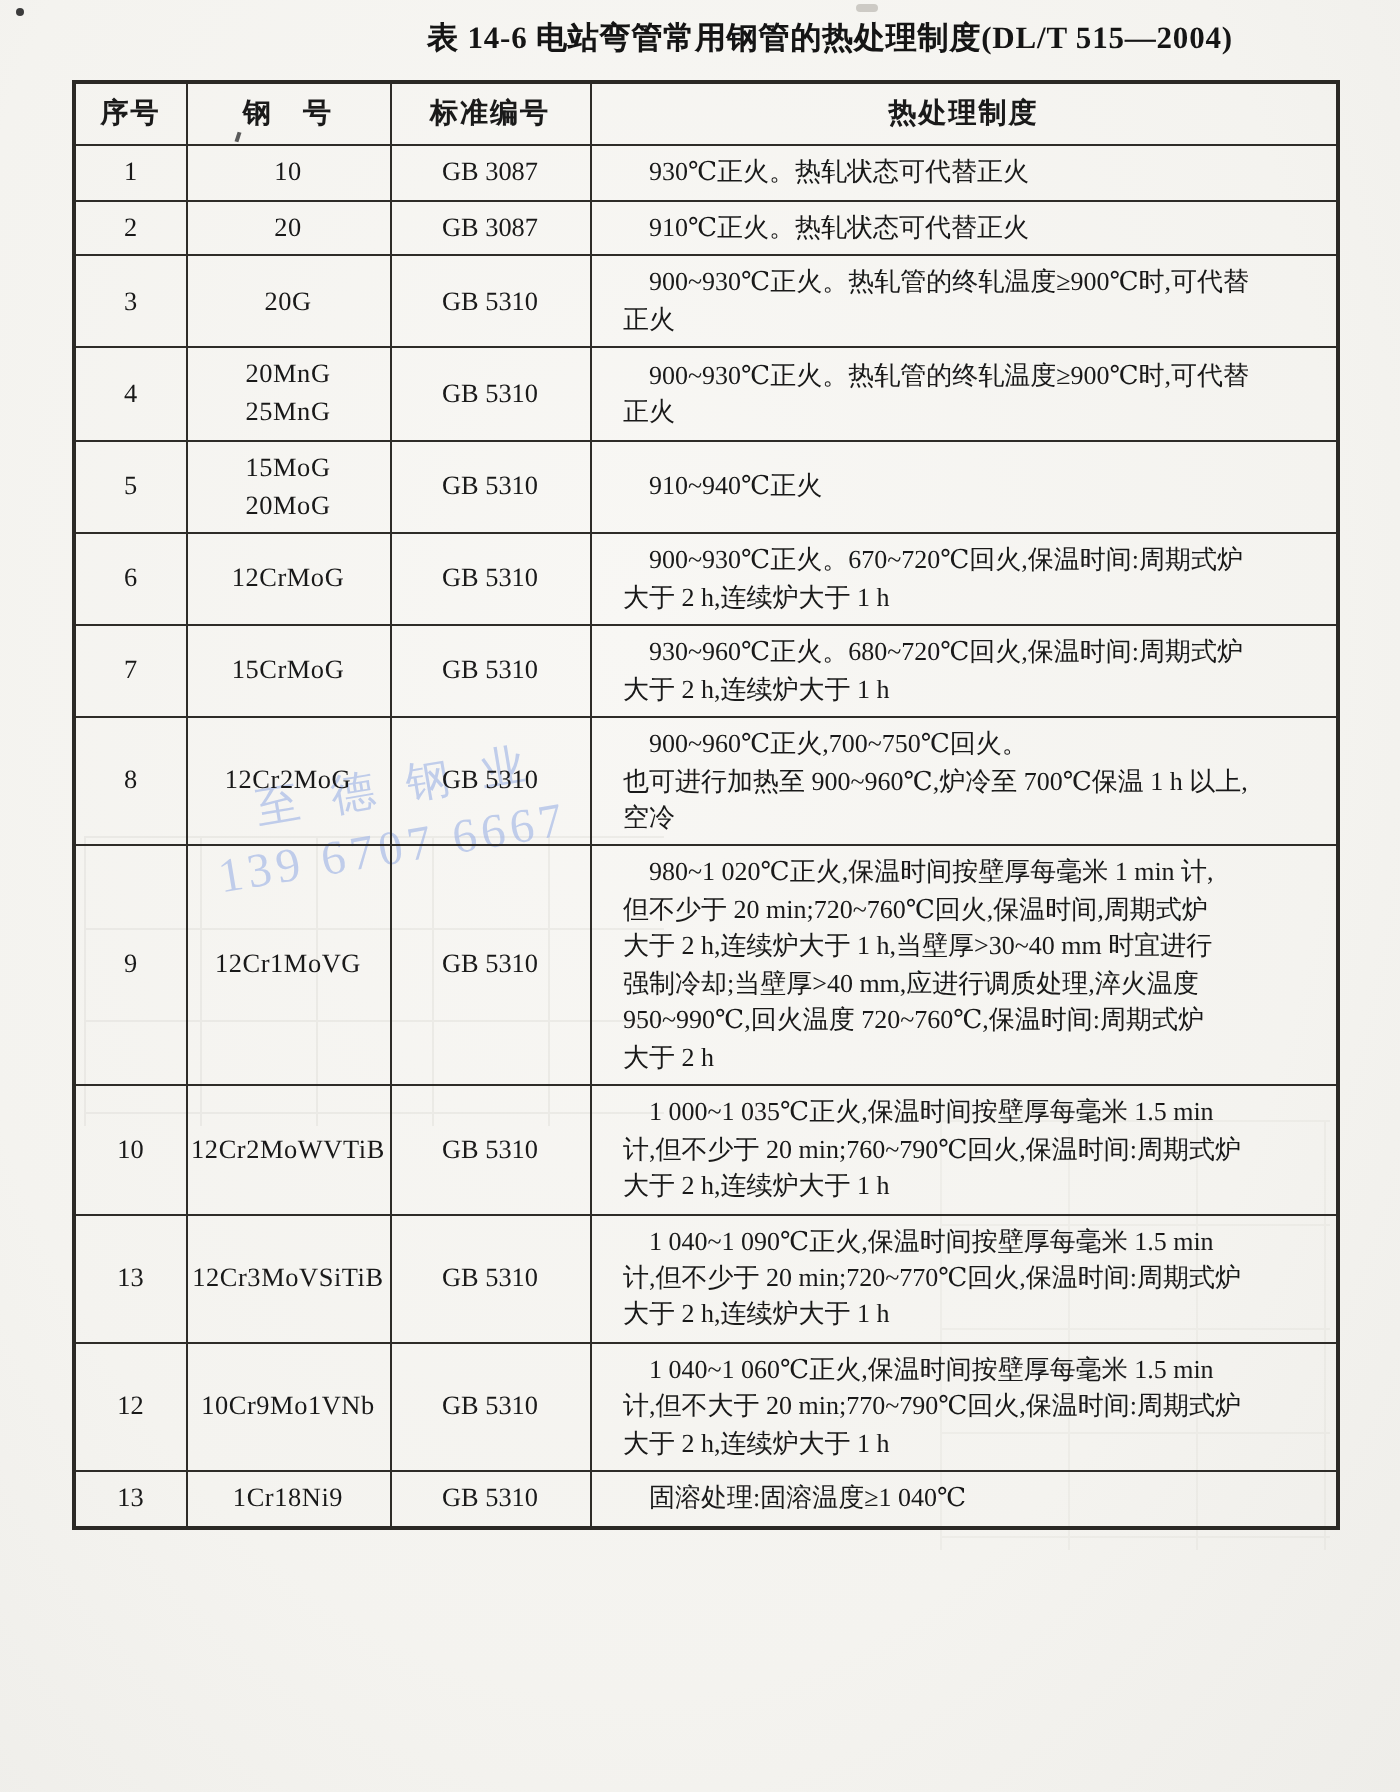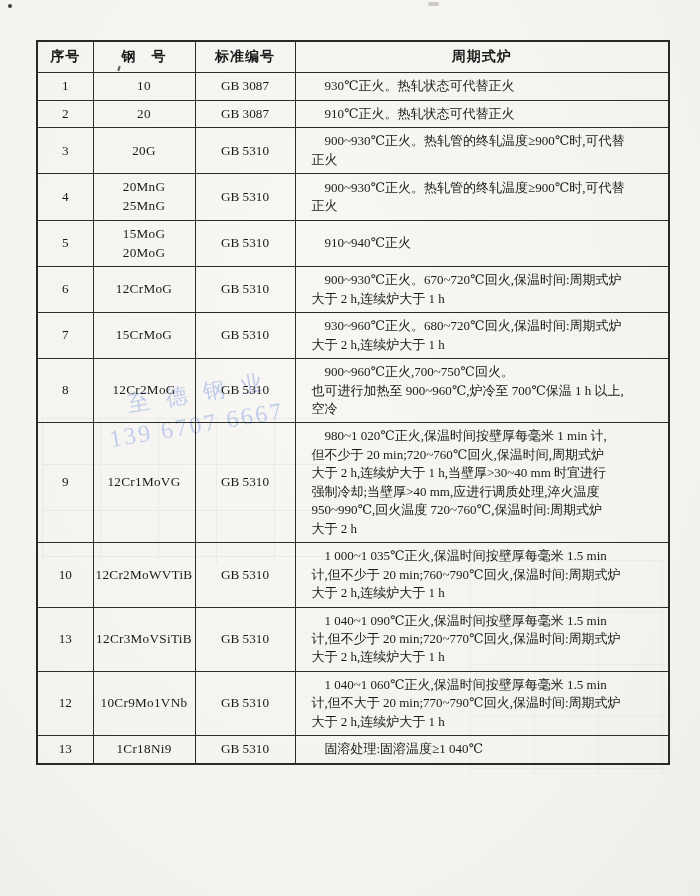--- a/index.html
+++ b/index.html
@@ -75,39 +75,40 @@
 <body>
 
 <div class="page">
 
   <div class="ghost ghost1"></div>
   <div class="ghost ghost2"></div>
   <div class="speck speck1"></div>
   <div class="speck speck2"></div>
   <div class="speck speck3"></div>
 
+  <div class="doc-title">表 14-6  电站弯管常用钢管的热处理制度(DL/T 515—2004)</div>
 
   <div class="watermark" style="color: rgb(159, 180, 230);">
     <div class="wm-line1">至德钢业</div>
     <div class="wm-line2">139 6707 6667</div>
   </div>
 
   <table class="ht-table">
     <colgroup>
       <col style="width:56px">
       <col style="width:102px">
       <col style="width:100px">
       <col style="width:374px">
     </colgroup>
     <thead>
       <tr>
         <th>序号</th>
         <th>钢　号</th>
         <th>标准编号</th>
-        <th>周期式炉</th>
+        <th>热处理制度</th>
       </tr>
     </thead>
     <tbody id="rows">
         <tr>
           <td class="c-no">1</td>
           <td class="c-grade">10</td>
           <td class="c-std">GB 3087</td>
           <td class="c-treat">930℃正火。热轧状态可代替正火</td>
         </tr>
         <tr>

